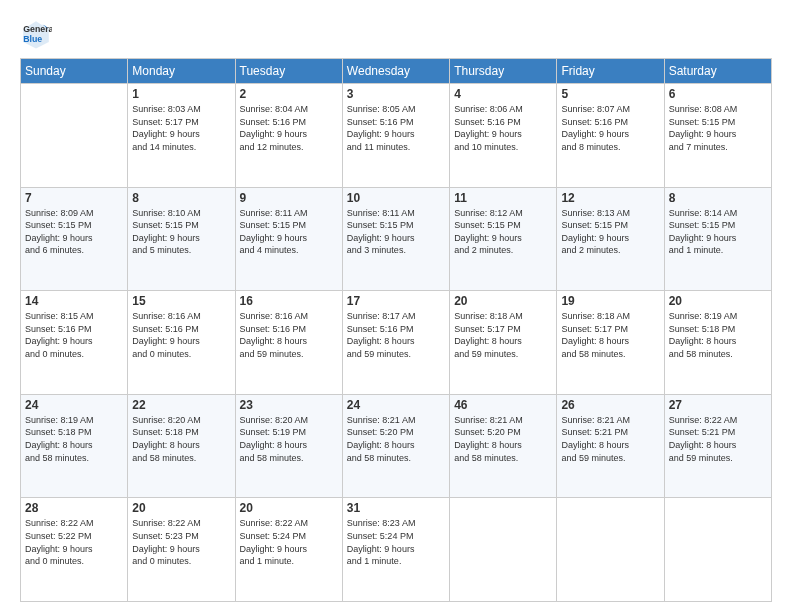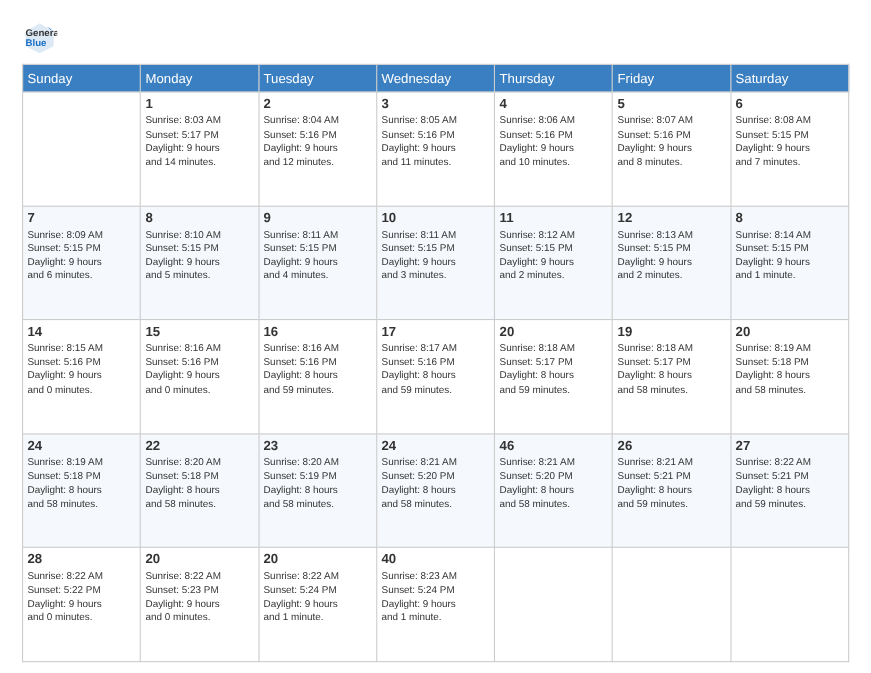--- a/index.html
+++ b/index.html
@@ -254,21 +254,21 @@
           </td>
           <td>
             <span class="day-num">20</span>
             <div class="day-info">Sunrise: 8:22 AM<br>Sunset: 5:23 PM<br>Daylight: 9 hours<br>and 0 minutes.</div>
           </td>
           <td>
             <span class="day-num">20</span>
             <div class="day-info">Sunrise: 8:22 AM<br>Sunset: 5:24 PM<br>Daylight: 9 hours<br>and 1 minute.</div>
           </td>
           <td>
-            <span class="day-num">40</span>
+            <span class="day-num">31</span>
             <div class="day-info">Sunrise: 8:23 AM<br>Sunset: 5:24 PM<br>Daylight: 9 hours<br>and 1 minute.</div>
           </td>
           <td class="empty-cell"></td>
           <td class="empty-cell"></td>
           <td class="empty-cell"></td>
         </tr>
       </tbody>
   </table>
 </div>
 

